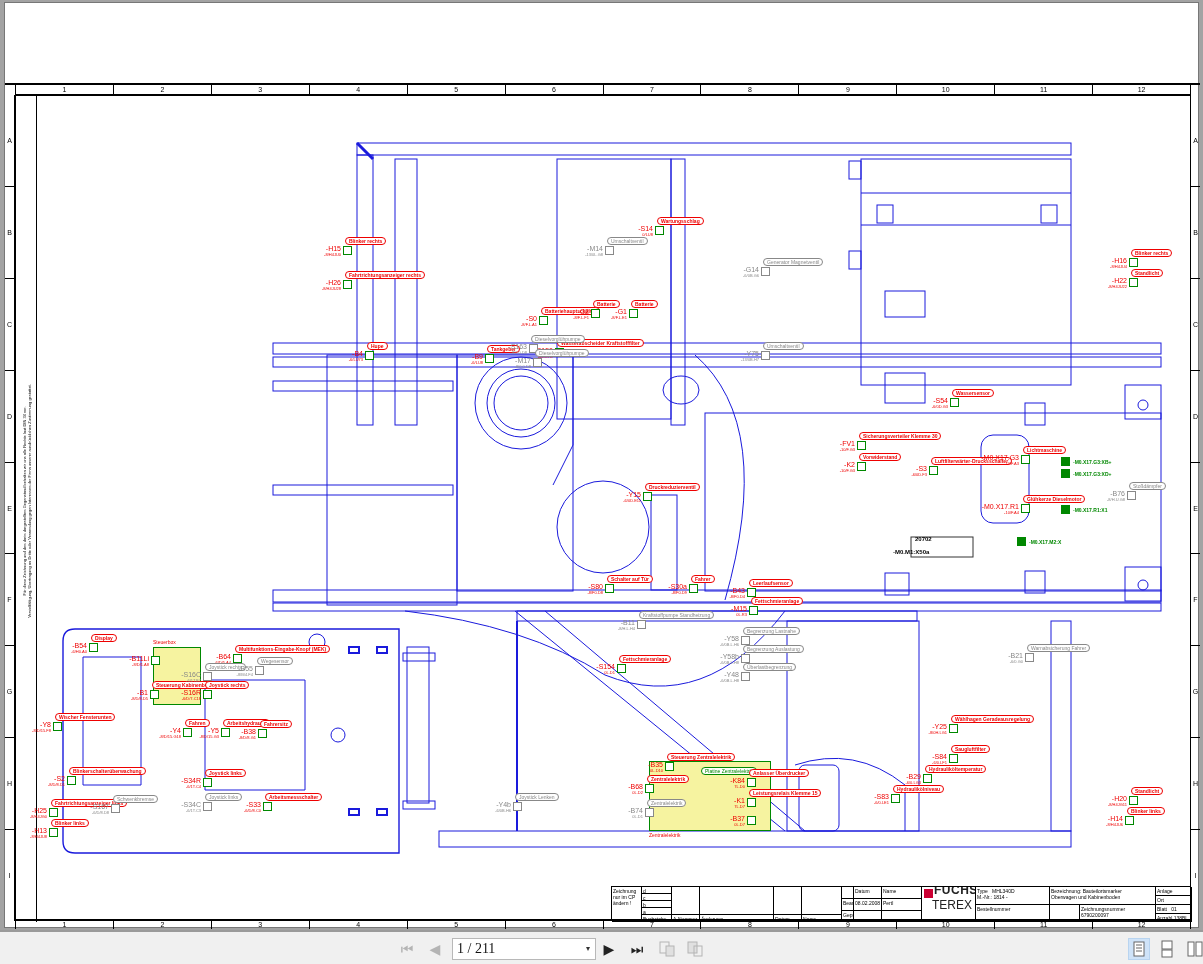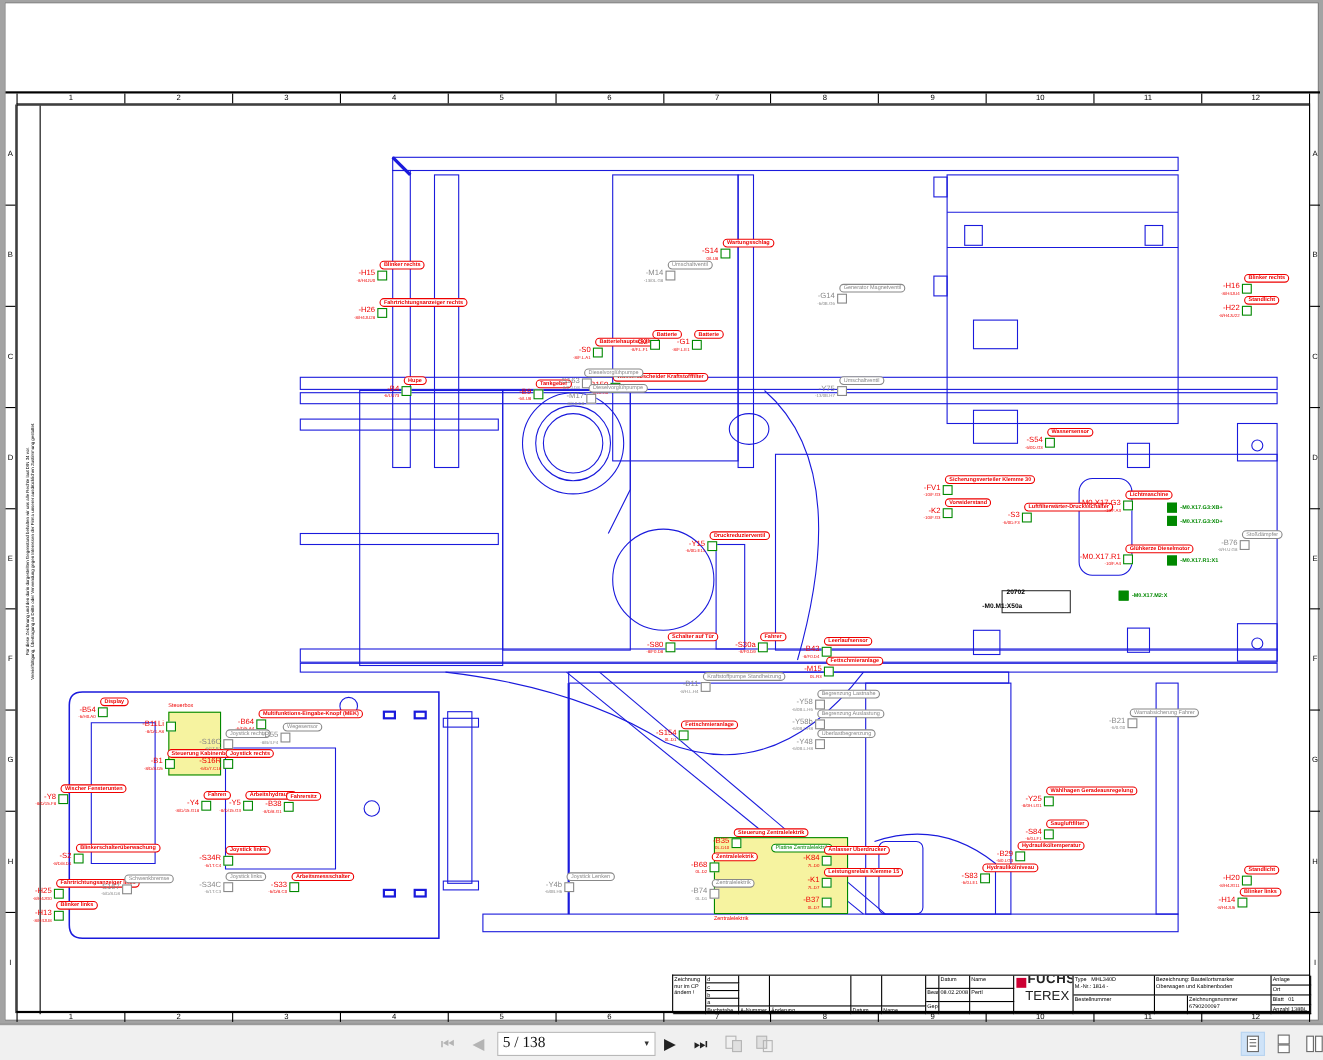--- a/index.html
+++ b/index.html
@@ -575,21 +575,21 @@
   </div>
 
   <div id="toolbar">
     <div class="tb-btn disabled" style="left:398px;">
         <span>⏮</span>
       </div>
     <div class="tb-btn disabled" style="left:426px;">
         <span>◀</span>
       </div>
     <div id="page-input">
-      <span>5 / 138</span>
+      <span>1 / 211</span>
       <span class="caret">▾</span>
     </div>
     <div class="tb-btn" style="left:600px;">
         <span>▶</span>
       </div>
     <div class="tb-btn" style="left:628px;">
         <span>⏭</span>
       </div>
     <div class="tb-btn disabled" style="left:658px;">
       <svg width="18" height="18" viewBox="0 0 18 18">

